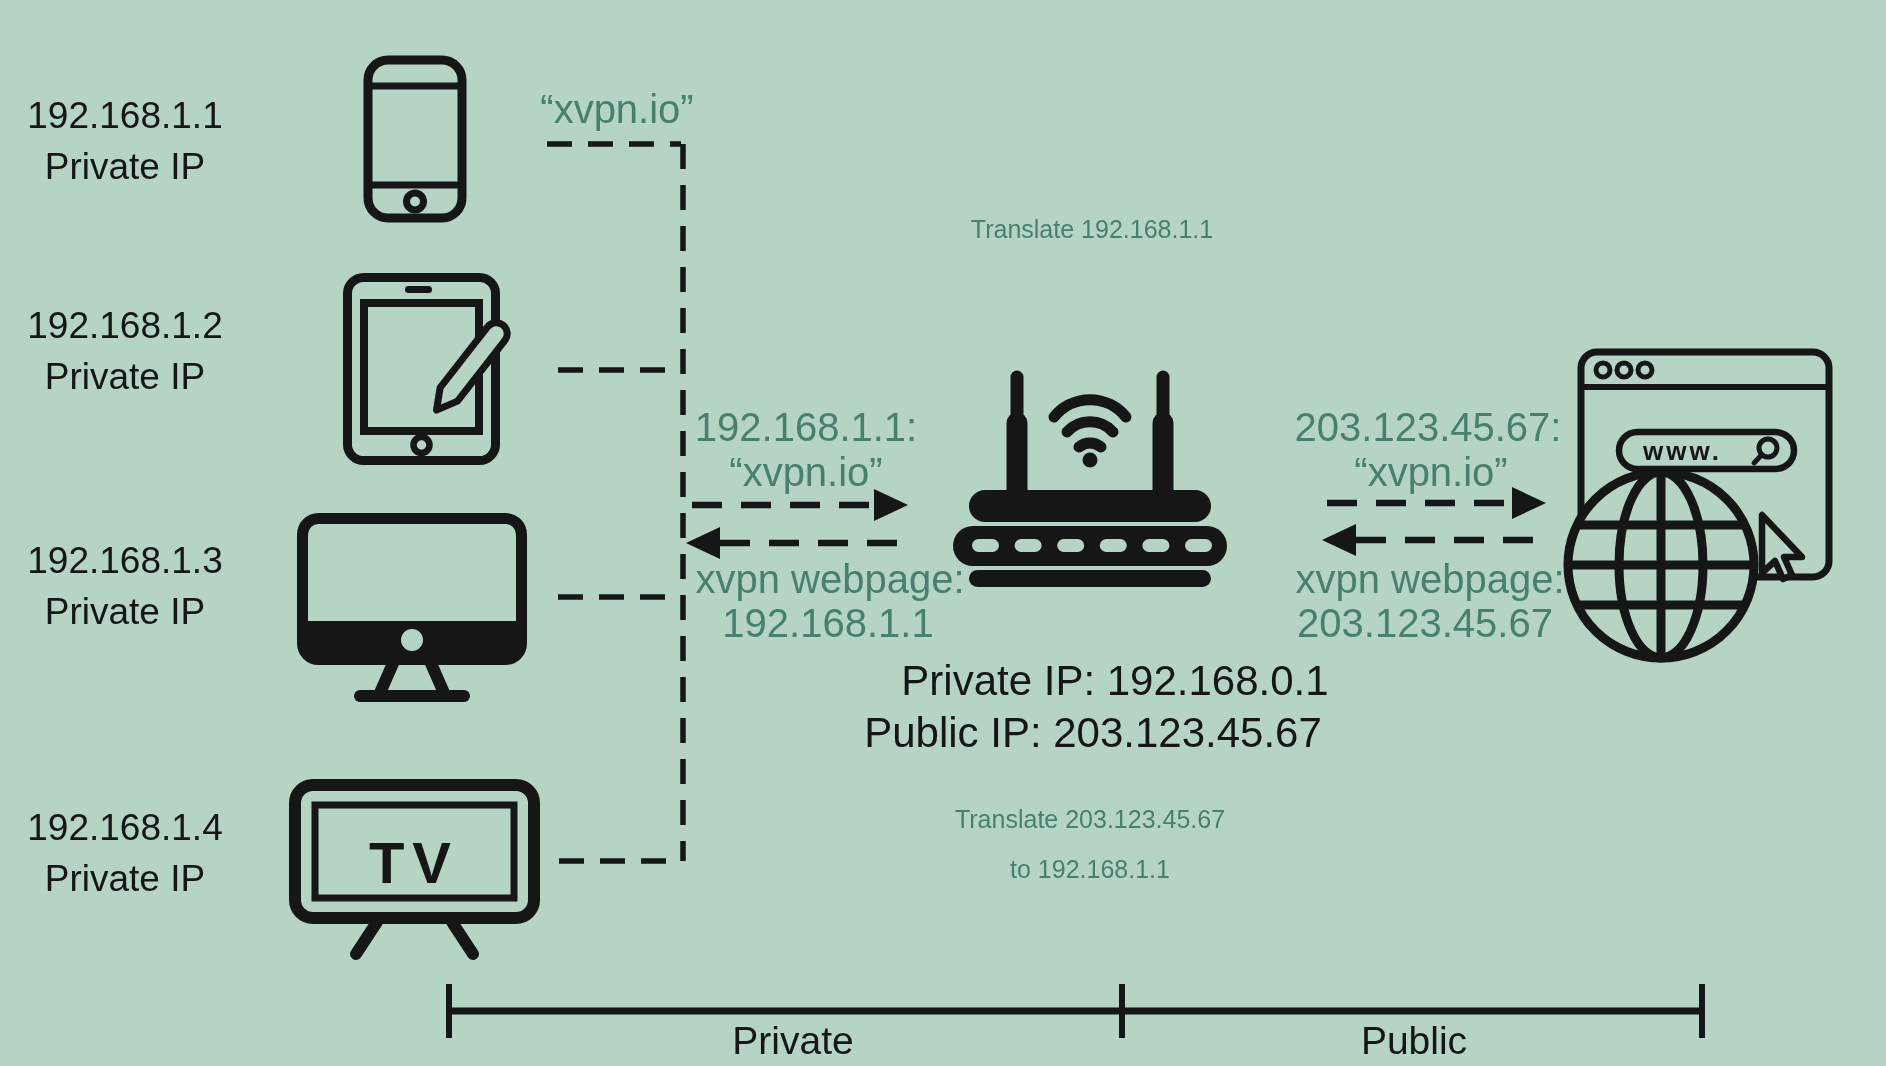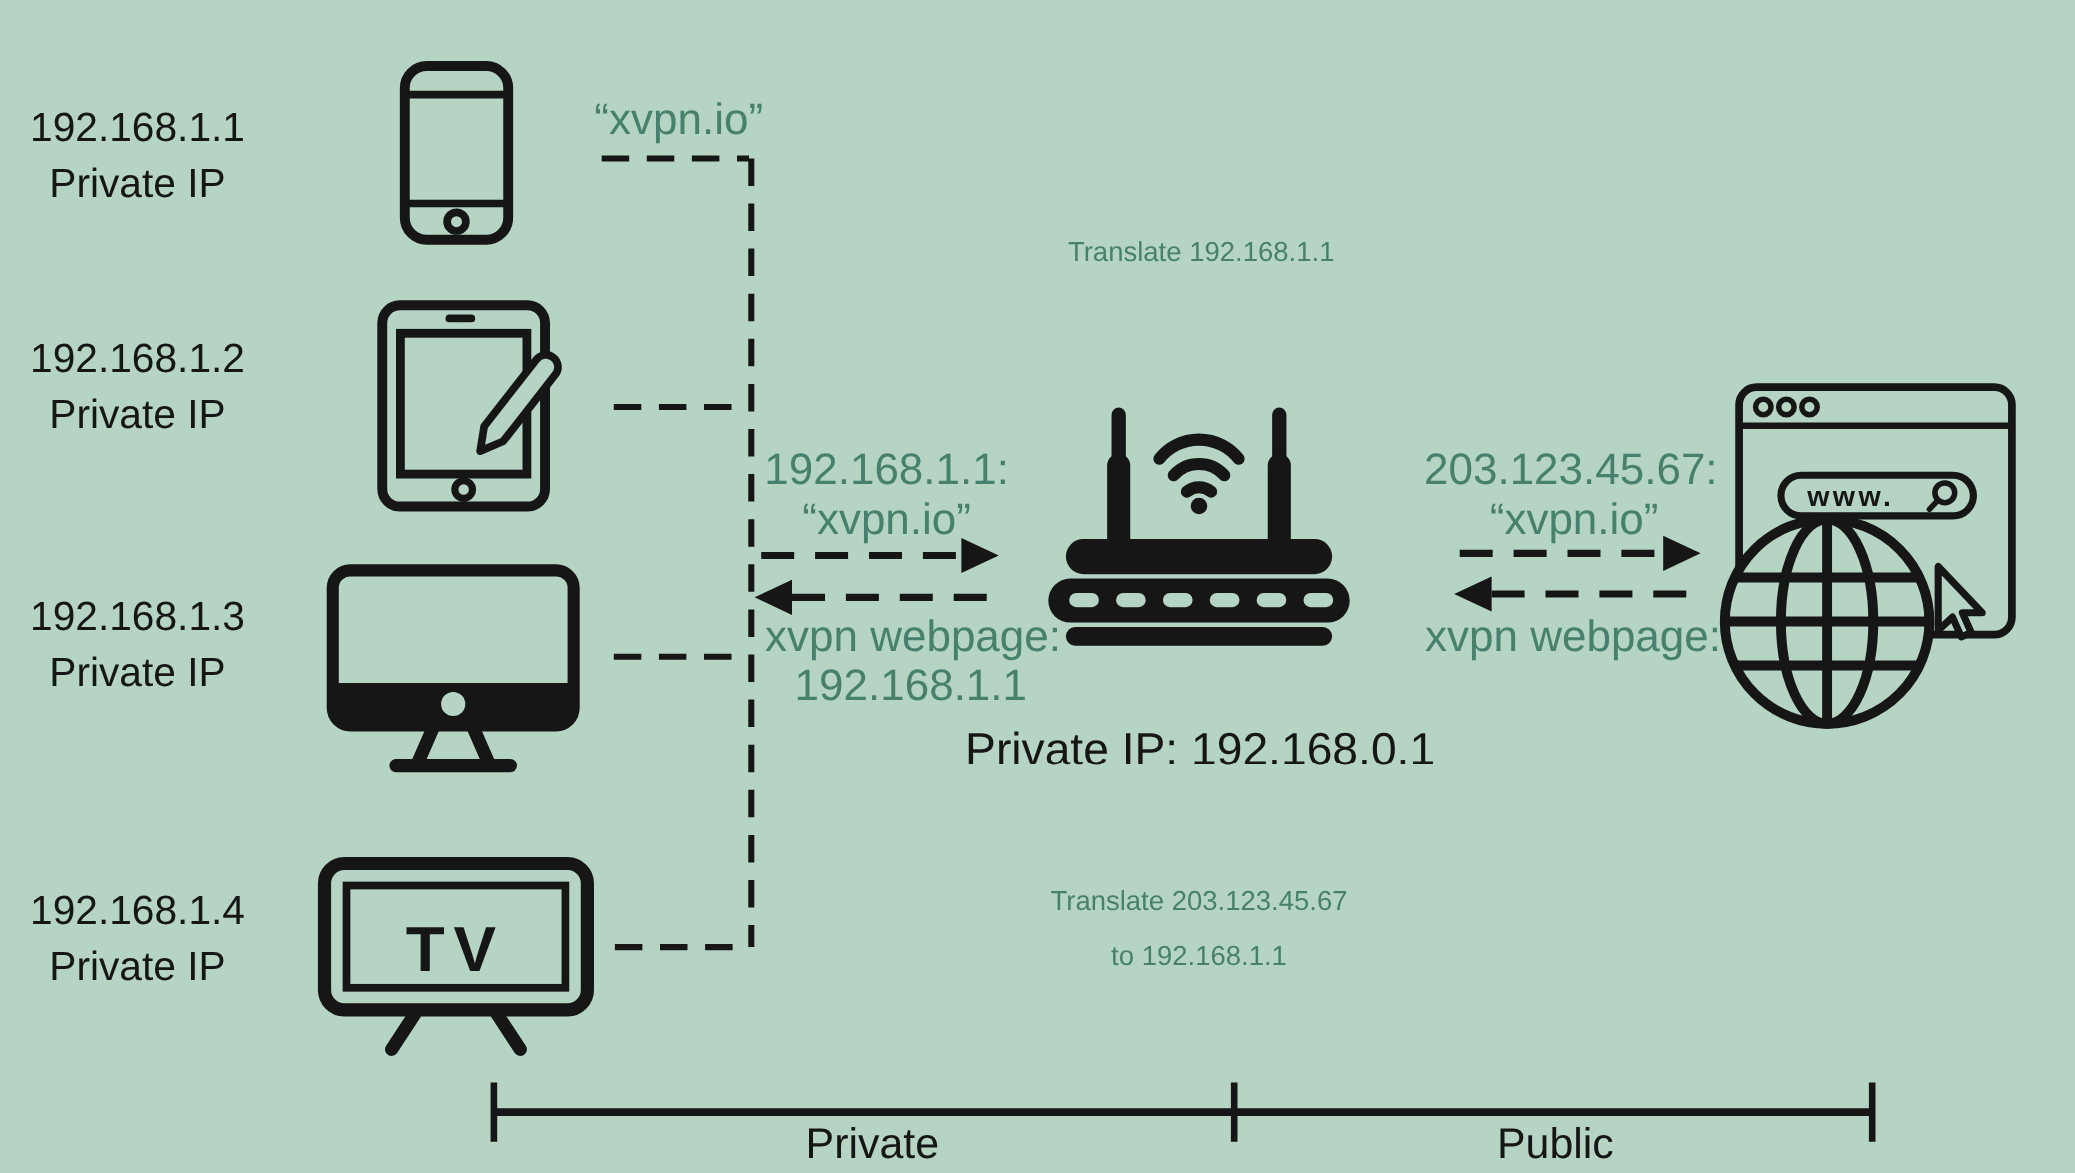--- a/index.html
+++ b/index.html
@@ -176,22 +176,24 @@
   <div class="t green fs-nat" style="left:1092px;top:216px">Translate 192.168.1.1</div>
 
   <div class="t green fs-flow" style="left:806px;top:406px">192.168.1.1:</div>
   <div class="t green fs-flow" style="left:806px;top:451px">“xvpn.io”</div>
   <div class="t green fs-flow" style="left:830px;top:558px">xvpn webpage:</div>
   <div class="t green fs-flow" style="left:828px;top:602px">192.168.1.1</div>
 
   <div class="t green fs-flow" style="left:1428px;top:406px">203.123.45.67:</div>
   <div class="t green fs-flow" style="left:1431px;top:451px">“xvpn.io”</div>
   <div class="t green fs-flow" style="left:1430px;top:558px">xvpn webpage:</div>
+  <div class="t green fs-flow" style="left:1425px;top:602px">203.123.45.67</div>
 
-  <div class="t fs-big" style="left:1091px;top:658px">Private IP: 192.168.0.1</div>
+  <div class="t fs-big" style="left:1115px;top:658px">Private IP: 192.168.0.1</div>
+  <div class="t fs-big" style="left:1093px;top:710px">Public IP: 203.123.45.67</div>
 
   <div class="t green fs-nat" style="left:1090px;top:806px">Translate 203.123.45.67</div>
   <div class="t green fs-nat" style="left:1090px;top:856px">to 192.168.1.1</div>
 
   <div class="t fs-axis" style="left:793px;top:1020px">Private</div>
   <div class="t fs-axis" style="left:1414px;top:1020px">Public</div>
 
 </div>
 
 </body></html>

